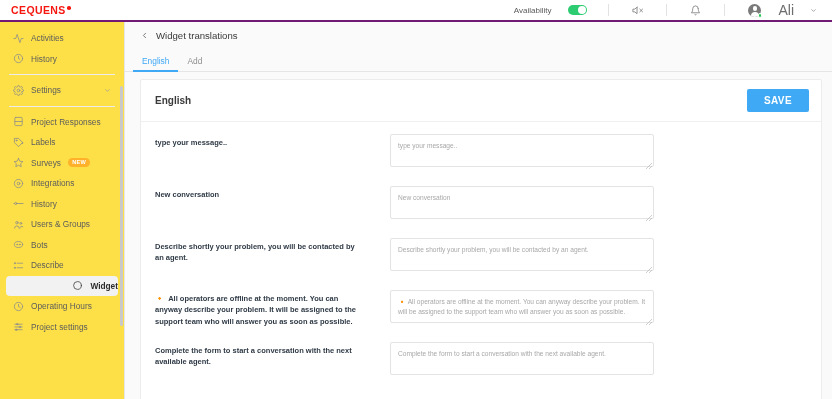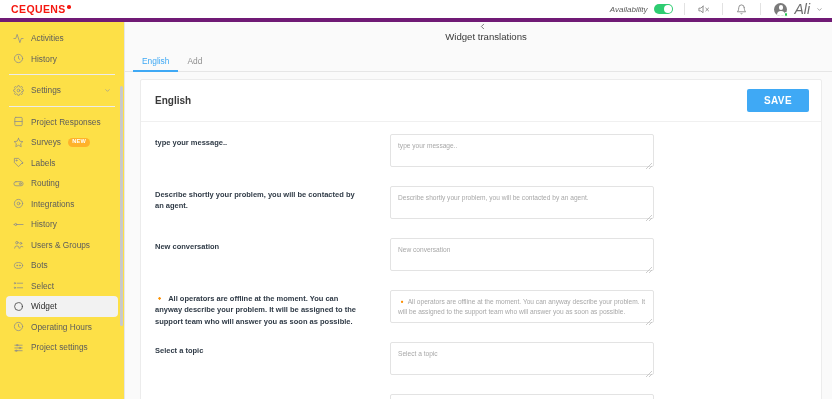--- a/index.html
+++ b/index.html
@@ -10,37 +10,37 @@
     background: #ffffff;
     font-family: "Liberation Sans", sans-serif;
     -webkit-font-smoothing: antialiased;
   }
 
   
   .topbar {
     position: absolute; top: 0; left: 0;
     width: 832px; height: 22px;
     background: #ffffff;
-    border-bottom: 4px solid #701a75;
+    border-bottom: 2px solid #701a75;
     display: flex; align-items: center;
   }
   .logo {
     width: 125px; padding-left: 11px;
     font-size: 10.5px; font-weight: bold;
     letter-spacing: 0.4px; color: #f5170f;
     display: flex; align-items: center;
   }
   .logo-dot {
     width: 3.5px; height: 3.5px; border-radius: 50%;
     background: #f5170f; margin-left: 1.5px;
     align-self: flex-start; margin-top: 2px;
   }
   .topbar-right {
     margin-left: auto; display: flex; align-items: center;
-    height: 100%; padding-right: 9px; gap: 2px; font-style: italic;
+    height: 100%; padding-right: 15px; gap: 12px;
   }
   .avail-label { font-size: 8px; color: #5a5a5a; margin-right: 5px; }
   .toggle {
     width: 19px; height: 10px; border-radius: 6px;
     background: #2ecc71; position: relative; display: inline-block;
   }
   .toggle::after {
     content: ""; position: absolute; top: 1px; right: 1px;
     width: 8px; height: 8px; border-radius: 50%; background: #fff;
   }
@@ -84,21 +84,21 @@
     padding-left: 6px; border-radius: 4px;
     font-size: 8.3px; color: #5c5c5c;
     cursor: pointer; white-space: nowrap;
   }
   .nav-item .nav-icon {
     width: 12px; height: 12px; margin-right: 7px;
     display: flex; align-items: center; justify-content: center;
     color: #8c8c8c; flex: 0 0 12px;
   }
   .nav-item.active {
-    background: #f2f2f2; color: #2b2b2b; font-weight: normal;
+    background: #f2f2f2; color: #2b2b2b; font-weight: bold; justify-content: flex-end;
   }
   .nav-item.active .nav-icon { color: #3d3d3d; }
   .nav-chevron { margin-left: auto; margin-right: 7px; color: #9a9a9a; display:flex; }
   .nav-sep { height: 1px; background: #ececec; margin: 5px 9px 5px 9px; }
   .badge-new {
     margin-left: 7px; background: #ffb229; color: #ffffff;
     font-size: 5.6px; font-weight: bold; letter-spacing: 0.3px;
     padding: 1.6px 4.2px; border-radius: 7px; line-height: 1;
   }
   .sb-scroll {
@@ -106,21 +106,21 @@
     width: 3px; height: 240px; border-radius: 2px; background: #c9c9c9;
   }
 
   
   .main {
     position: absolute; top: 22px; left: 125px;
     width: 707px; height: 377px; background: #fafafa;
   }
   .page-header {
     height: 27px; background: #fafafa;
-    display: flex; align-items: center; padding-left: 15px; flex-direction: column;
+    display: flex; align-items: center; padding-left: 15px;
   }
   .back-chevron { color: #6f6f6f; display: flex; margin-right: 7px; }
   .page-title { font-size: 9.6px; color: #3a3a3a; }
   .tabs {
     height: 23px; display: flex; align-items: flex-end;
     padding-left: 8px; background: #fafafa;
     border-bottom: 1px solid #e6e6e6;
   }
   .tab {
     font-size: 8.4px; color: #8f8f8f; padding: 0 9px 5px 9px;
@@ -257,43 +257,34 @@
           <svg width="11" height="11" viewBox="0 0 24 24" fill="none" stroke="currentColor" stroke-width="1.7" stroke-linecap="round" stroke-linejoin="round">
             <rect x="4" y="3" width="16" height="18" rx="2"></rect>
             <line x1="4" y1="12" x2="20" y2="12"></line>
           </svg>
         </span>
         <span>Project Responses</span>
       </div>
       <div class="nav-item">
         <span class="nav-icon">
           <svg width="11" height="11" viewBox="0 0 24 24" fill="none" stroke="currentColor" stroke-width="1.7" stroke-linecap="round" stroke-linejoin="round">
+            <path d="M20.6 13.4 12 22l-9-9V4h9l8.6 8.6a1.9 1.9 0 0 1 0 2.8z" transform="translate(0 -1)"></path>
+            <circle cx="7.5" cy="7.5" r="1.2"></circle>
+          </svg>
+        </span>
+        <span>Labels</span>
+      </div>
+      <div class="nav-item">
+        <span class="nav-icon">
+          <svg width="11" height="11" viewBox="0 0 24 24" fill="none" stroke="currentColor" stroke-width="1.7" stroke-linecap="round" stroke-linejoin="round">
             <polygon points="12 3 14.9 9.2 21.5 10 16.7 14.6 17.9 21.2 12 18 6.1 21.2 7.3 14.6 2.5 10 9.1 9.2 12 3"></polygon>
           </svg>
         </span>
         <span>Surveys</span>
         <span class="badge-new">NEW</span>
-      </div>
-      <div class="nav-item">
-        <span class="nav-icon">
-          <svg width="11" height="11" viewBox="0 0 24 24" fill="none" stroke="currentColor" stroke-width="1.7" stroke-linecap="round" stroke-linejoin="round">
-            <path d="M20.6 13.4 12 22l-9-9V4h9l8.6 8.6a1.9 1.9 0 0 1 0 2.8z" transform="translate(0 -1)"></path>
-            <circle cx="7.5" cy="7.5" r="1.2"></circle>
-          </svg>
-        </span>
-        <span>Labels</span>
-      </div>
-      <div class="nav-item">
-        <span class="nav-icon">
-          <svg width="11" height="11" viewBox="0 0 24 24" fill="none" stroke="currentColor" stroke-width="1.7" stroke-linecap="round" stroke-linejoin="round">
-            <rect x="2" y="8" width="20" height="9" rx="4.5"></rect>
-            <circle cx="16" cy="12.5" r="2.2"></circle>
-          </svg>
-        </span>
-        <span>Routing</span>
       </div>
       <div class="nav-item">
         <span class="nav-icon">
           <svg width="11" height="11" viewBox="0 0 24 24" fill="none" stroke="currentColor" stroke-width="1.7" stroke-linecap="round" stroke-linejoin="round">
             <circle cx="12" cy="12" r="9"></circle>
             <circle cx="12" cy="12" r="3"></circle>
           </svg>
         </span>
         <span>Integrations</span>
       </div>
@@ -330,21 +321,21 @@
       </div>
       <div class="nav-item">
         <span class="nav-icon">
           <svg width="11" height="11" viewBox="0 0 24 24" fill="none" stroke="currentColor" stroke-width="1.7" stroke-linecap="round" stroke-linejoin="round">
             <line x1="9" y1="7" x2="21" y2="7"></line>
             <line x1="9" y1="17" x2="21" y2="17"></line>
             <circle cx="4" cy="7" r="1.3"></circle>
             <circle cx="4" cy="17" r="1.3"></circle>
           </svg>
         </span>
-        <span>Select</span>
+        <span>Describe</span>
       </div>
       <div class="nav-item active">
         <span class="nav-icon">
           <svg width="11" height="11" viewBox="0 0 24 24" fill="none" stroke="currentColor" stroke-width="1.7" stroke-linecap="round" stroke-linejoin="round">
             <circle cx="12" cy="12" r="8.5"></circle>
           </svg>
         </span>
         <span>Widget</span>
       </div>
       <div class="nav-item">
@@ -391,48 +382,41 @@
   <div class="card-scroll">
     <div class="card">
       <div class="card-head">
         <span class="card-title">English</span>
         <button class="save-btn">SAVE</button>
       </div>
       <div class="rows" id="rows-root">
           <div class="row">
             <div class="row-label">type your message..</div>
             <div class="ta-wrap"><textarea class="ta" placeholder="type your message.." style=""></textarea><svg class="resize-grip" viewBox="0 0 6 6" fill="none" stroke="currentColor" stroke-width="0.7">
+                <line x1="6" y1="0" x2="0" y2="6"></line>
+                <line x1="6" y1="3" x2="3" y2="6"></line>
+              </svg></div>
+          </div>
+          <div class="row">
+            <div class="row-label">New conversation</div>
+            <div class="ta-wrap"><textarea class="ta" placeholder="New conversation" style=""></textarea><svg class="resize-grip" viewBox="0 0 6 6" fill="none" stroke="currentColor" stroke-width="0.7">
                 <line x1="6" y1="0" x2="0" y2="6"></line>
                 <line x1="6" y1="3" x2="3" y2="6"></line>
               </svg></div>
           </div>
           <div class="row">
             <div class="row-label">Describe shortly your problem, you will be contacted by an agent.</div>
             <div class="ta-wrap"><textarea class="ta" placeholder="Describe shortly your problem, you will be contacted by an agent." style=""></textarea><svg class="resize-grip" viewBox="0 0 6 6" fill="none" stroke="currentColor" stroke-width="0.7">
                 <line x1="6" y1="0" x2="0" y2="6"></line>
                 <line x1="6" y1="3" x2="3" y2="6"></line>
               </svg></div>
           </div>
           <div class="row">
-            <div class="row-label">New conversation</div>
-            <div class="ta-wrap"><textarea class="ta" placeholder="New conversation" style=""></textarea><svg class="resize-grip" viewBox="0 0 6 6" fill="none" stroke="currentColor" stroke-width="0.7">
-                <line x1="6" y1="0" x2="0" y2="6"></line>
-                <line x1="6" y1="3" x2="3" y2="6"></line>
-              </svg></div>
-          </div>
-          <div class="row">
             <div class="row-label"><span class="emoji">🔸</span> All operators are offline at the moment. You can anyway describe your problem. It will be assigned to the support team who will answer you as soon as possible.</div>
             <div class="ta-wrap"><textarea class="ta" placeholder="🔸 All operators are offline at the moment. You can anyway describe your problem. It will be assigned to the support team who will answer you as soon as possible." style=""></textarea><svg class="resize-grip" viewBox="0 0 6 6" fill="none" stroke="currentColor" stroke-width="0.7">
-                <line x1="6" y1="0" x2="0" y2="6"></line>
-                <line x1="6" y1="3" x2="3" y2="6"></line>
-              </svg></div>
-          </div>
-          <div class="row">
-            <div class="row-label">Select a topic</div>
-            <div class="ta-wrap"><textarea class="ta" placeholder="Select a topic" style=""></textarea><svg class="resize-grip" viewBox="0 0 6 6" fill="none" stroke="currentColor" stroke-width="0.7">
                 <line x1="6" y1="0" x2="0" y2="6"></line>
                 <line x1="6" y1="3" x2="3" y2="6"></line>
               </svg></div>
           </div>
           <div class="row">
             <div class="row-label">Complete the form to start a conversation with the next available agent.</div>
             <div class="ta-wrap"><textarea class="ta" placeholder="Complete the form to start a conversation with the next available agent." style=""></textarea></div>
           </div>
         </div>
     </div>

